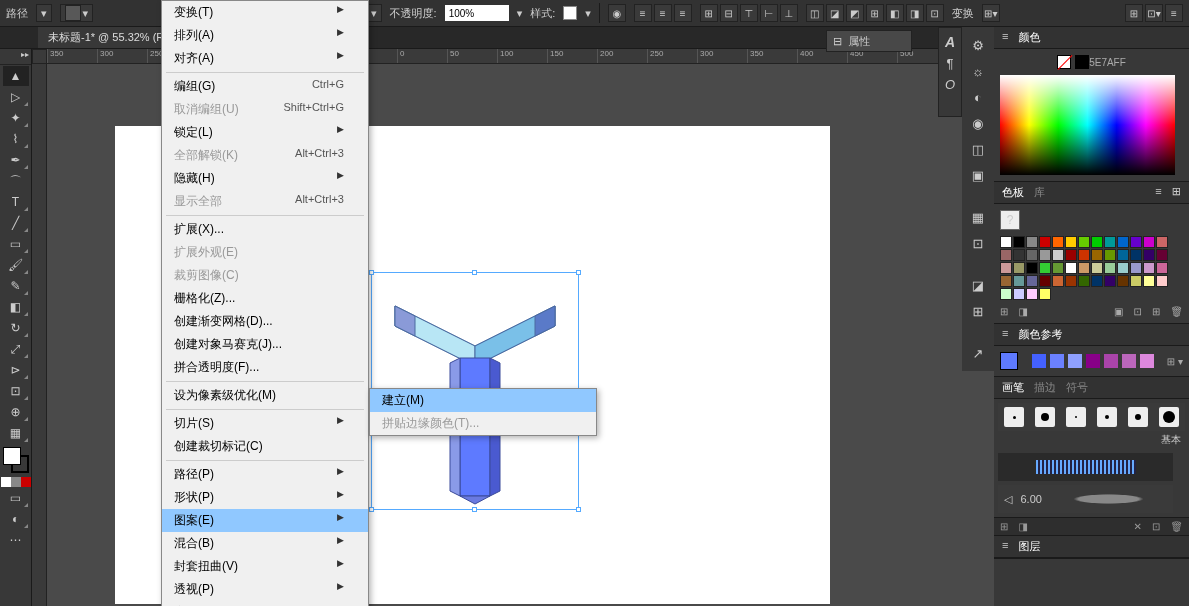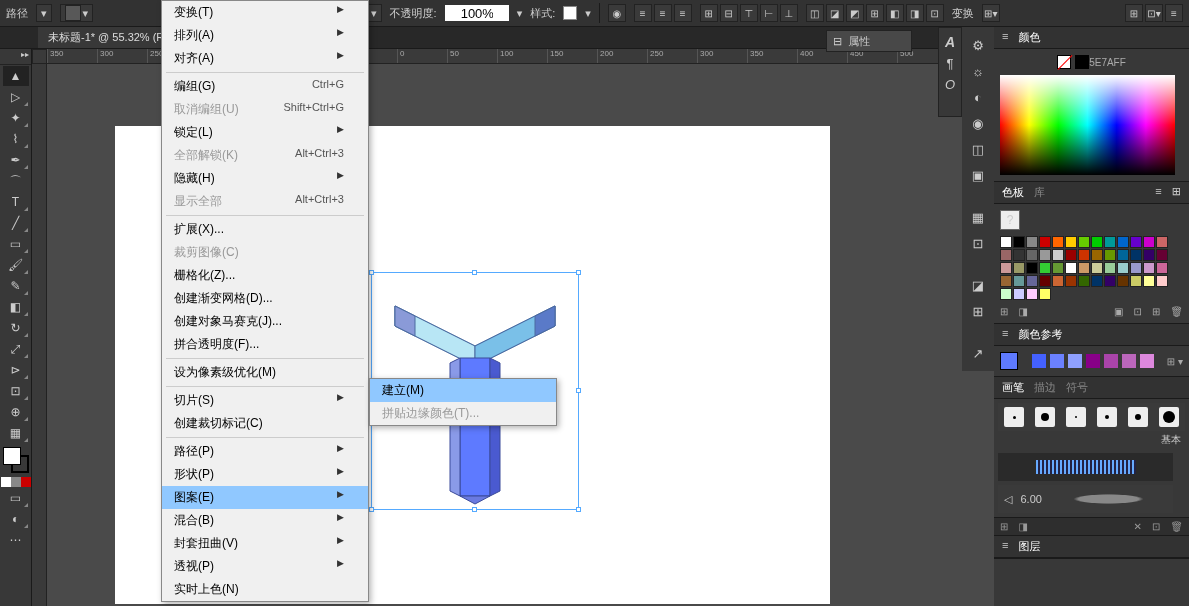--- a/index.html
+++ b/index.html
@@ -2,21 +2,21 @@
 <html><head>
 <meta charset="utf-8">
 <style>
 * { margin: 0; padding: 0; box-sizing: border-box; font-family: "Microsoft YaHei", sans-serif; user-select: none; }
 body { background: #323232; color: #ccc; font-size: 11px; width: 1189px; height: 606px; overflow: hidden; position: relative; }
 
 
 .top-toolbar { height: 27px; background: #323232; border-bottom: 1px solid #1a1a1a; display: flex; align-items: center; padding: 0 6px; gap: 8px; }
 .tb-label { color: #ccc; font-size: 11px; }
 .tb-dropdown { display: flex; align-items: center; gap: 2px; background: #3a3a3a; border: 1px solid #222; padding: 1px 4px; height: 18px; }
-.tb-input { background: #fff; color: #000; border: none; padding: 1px 16px; width: 64px; height: 16px; font-size: 13px; }
+.tb-input { background: #fff; color: #000; border: none; padding: 1px 4px; width: 64px; height: 16px; font-size: 10px; }
 .tb-icon { width: 18px; height: 18px; background: #3a3a3a; border: 1px solid #222; display: inline-flex; align-items: center; justify-content: center; font-size: 10px; }
 .tb-sep { width: 1px; height: 20px; background: #1a1a1a; }
 .tb-cluster { display: flex; gap: 2px; }
 .tb-white-swatch { width: 14px; height: 14px; background: #fff; border: 1px solid #888; }
 .tb-gray-swatch { width: 16px; height: 16px; background: #585858; border: 1px solid #222; }
 
 
 .tab-bar { height: 22px; background: #282828; border-bottom: 1px solid #1a1a1a; display: flex; align-items: stretch; padding-left: 38px; }
 .doc-tab { background: #383838; color: #ddd; padding: 3px 10px; font-size: 11px; border-right: 1px solid #1a1a1a; display: flex; align-items: center; }
 
@@ -41,21 +41,21 @@
 
 
 .menu { position: absolute; top: 0; left: 161px; width: 208px; background: #f0f0f0; color: #000; border: 1px solid #888; box-shadow: 2px 2px 6px rgba(0,0,0,0.3); z-index: 100; font-size: 12px; }
 .menu-item { padding: 3px 24px 3px 12px; display: flex; justify-content: space-between; align-items: flex-start; position: relative; }
 .menu-item.highlighted { background: #90c8ff; }
 .menu-item.disabled { color: #999; }
 .menu-sep { height: 1px; background: #ccc; margin: 2px 4px; }
 .menu-arrow { font-size: 9px; color: #333; }
 .menu-shortcut { color: #555; font-size: 11px; }
 
-.submenu { position: absolute; top: 378px; left: 369px; width: 188px; background: #f0f0f0; color: #000; border: 1px solid #888; box-shadow: 2px 2px 6px rgba(0,0,0,0.3); z-index: 101; font-size: 12px; }
+.submenu { position: absolute; top: 388px; left: 369px; width: 228px; background: #f0f0f0; color: #000; border: 1px solid #888; box-shadow: 2px 2px 6px rgba(0,0,0,0.3); z-index: 101; font-size: 12px; }
 
 
 .right-icon-strip { position: absolute; top: 27px; right: 195px; width: 32px; background: #383838; display: flex; flex-direction: column; align-items: center; gap: 6px; padding: 8px 0; }
 .right-icon-strip .ri { width: 20px; height: 20px; display: flex; align-items: center; justify-content: center; font-size: 13px; color: #ccc; }
 
 .right-icon-strip2 { position: absolute; top: 27px; right: 227px; width: 24px; height: 90px; background: #383838; border: 1px solid #222; display: flex; flex-direction: column; align-items: center; gap: 6px; padding: 6px 0; }
 
 .right-panels { position: absolute; top: 27px; right: 0; width: 195px; bottom: 0; background: #383838; display: flex; flex-direction: column; }
 .panel { border-bottom: 1px solid #1a1a1a; }
 .panel-header { background: #323232; padding: 3px 8px; font-size: 11px; display: flex; gap: 10px; border-bottom: 1px solid #1a1a1a; }
@@ -490,20 +490,23 @@
     </div>
     <div class="menu-item disabled">
       <span>显示全部</span>
       <span class="menu-shortcut">Alt+Ctrl+3</span>
     </div>
     <div class="menu-sep"></div>
     <div class="menu-item">
       <span>扩展(X)...</span>
     </div>
     <div class="menu-item disabled">
+      <span>扩展外观(E)</span>
+    </div>
+    <div class="menu-item disabled">
       <span>裁剪图像(C)</span>
     </div>
     <div class="menu-item">
       <span>栅格化(Z)...</span>
     </div>
     <div class="menu-item">
       <span>创建渐变网格(D)...</span>
     </div>
     <div class="menu-item">
       <span>创建对象马赛克(J)...</span>

